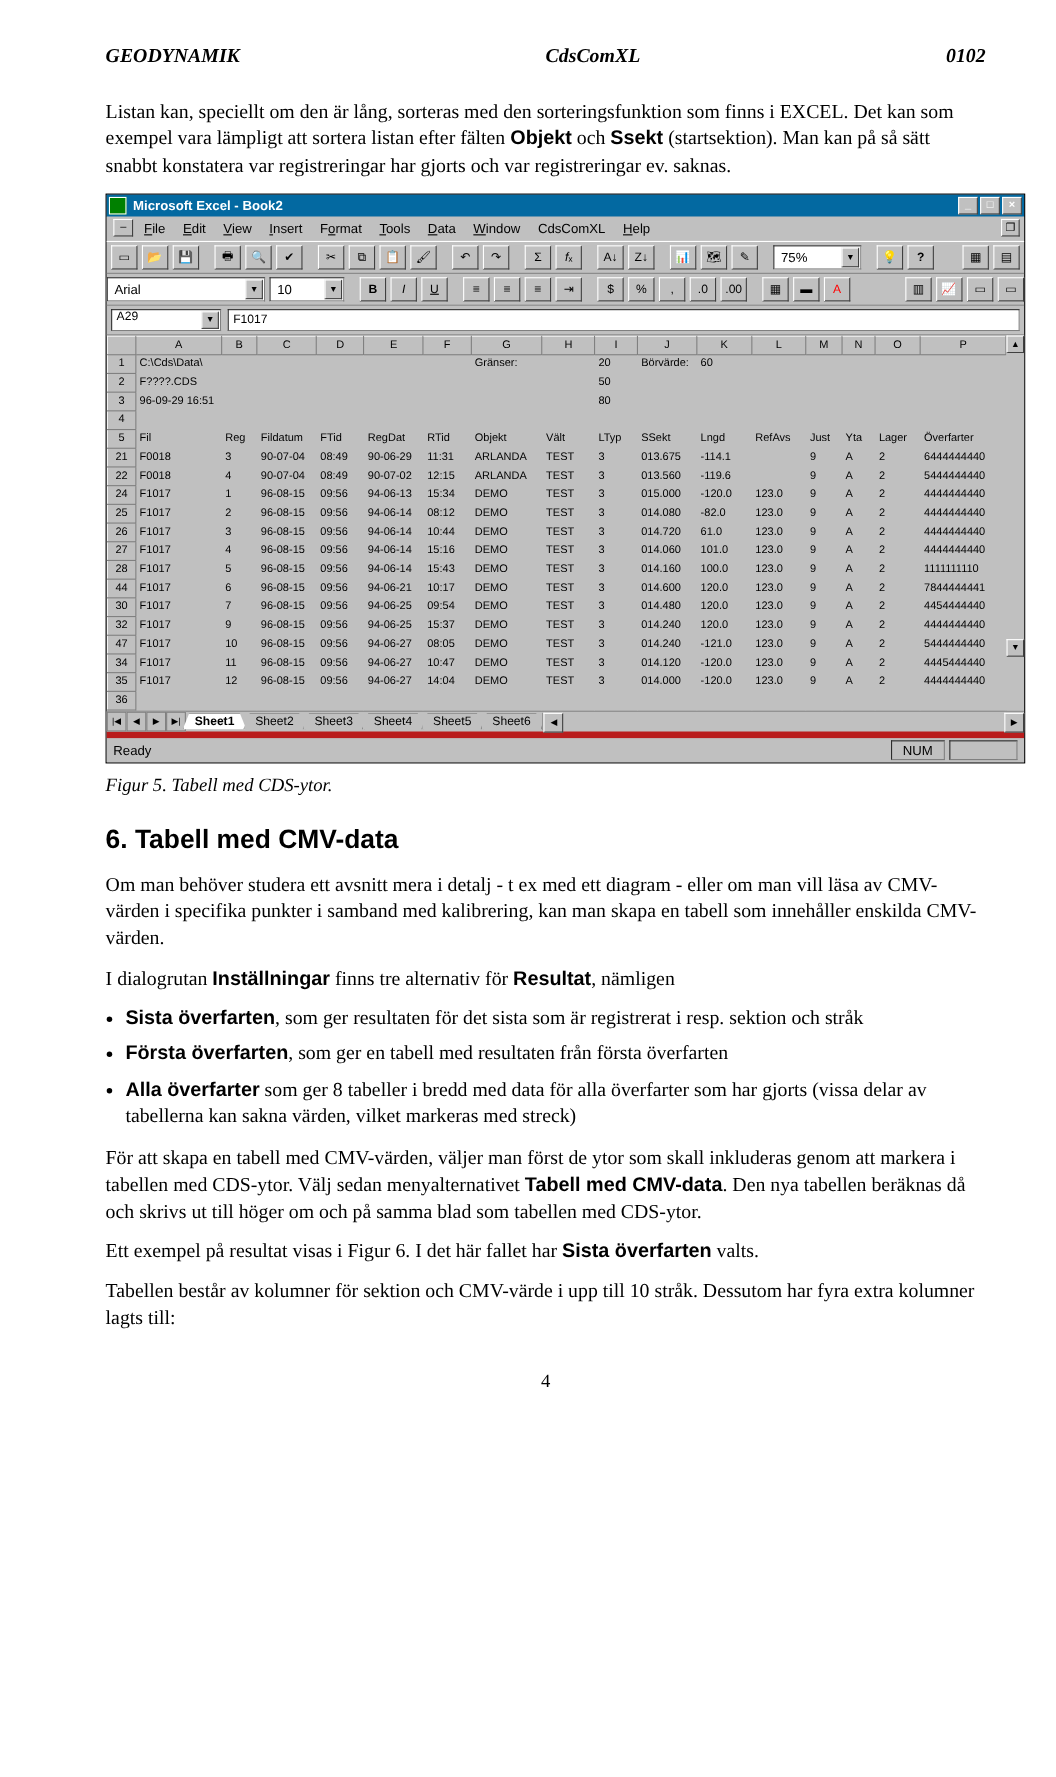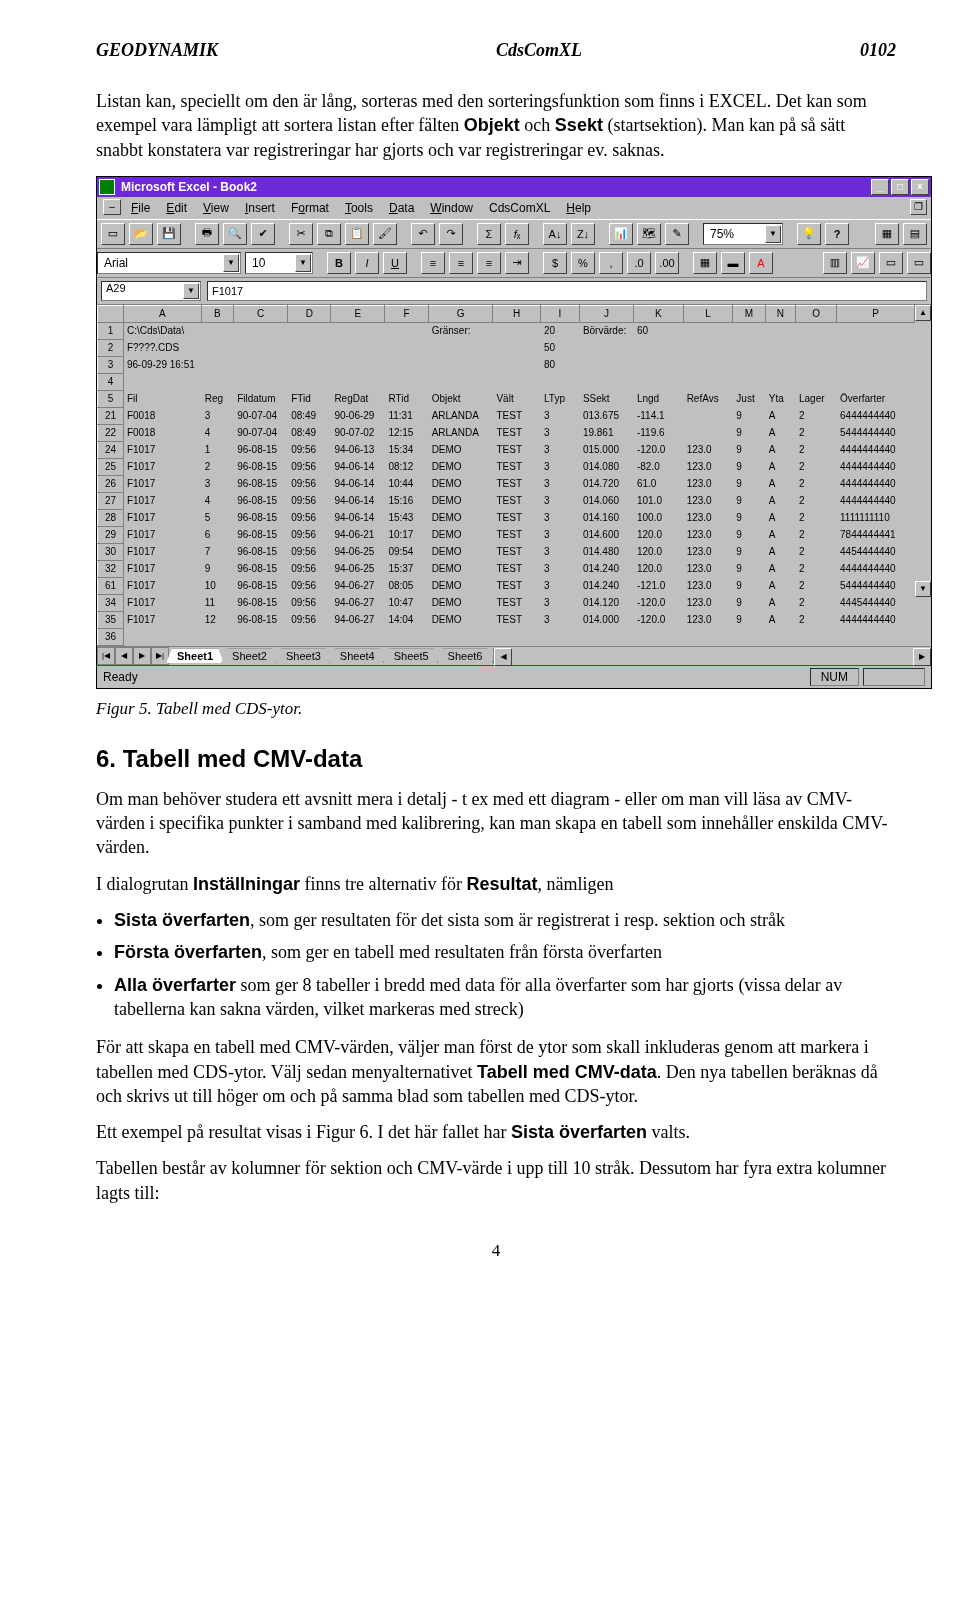--- a/index.html
+++ b/index.html
@@ -34,21 +34,21 @@
   .screenshot {
     border: 1px solid #000;
     background: #c0c0c0;
     font-family: "MS Sans Serif", Arial, sans-serif;
     font-size: 11px;
     color: #000;
     margin: 14px 0 10px 0;
     width: 834px;
   }
   .titlebar {
-    background: #6d28d9;
+    background: #0369a1;
     color: #fff;
     display: flex;
     align-items: center;
     padding: 2px 2px;
     font-weight: bold;
     font-size: 12px;
   }
   .titlebar .title-icon {
     width: 14px; height: 14px; background: #008000;
     margin-right: 6px; border:1px solid #fff;
@@ -178,21 +178,21 @@
     padding: 1px 10px; border:1px solid #808080; background:#c0c0c0;
     border-bottom: none; font-size: 11px;
     clip-path: polygon(6px 0, calc(100% - 6px) 0, 100% 100%, 0 100%);
     margin-left: -3px;
   }
   .tabstrip .tab.active { background:#fff; font-weight:bold; }
   .tabstrip .hscroll { flex:1; background:#c0c0c0; border-left:1px solid #808080; position:relative; height:16px; }
   .tabstrip .hscroll .thumb-btn { position:absolute; top:0; width:16px; height:16px; background:#c0c0c0; border:1px solid #fff; border-right-color:#404040; border-bottom-color:#404040; display:flex;align-items:center;justify-content:center;font-size:8px;}
 
   .statusbar {
-    display:flex; background:#c0c0c0; border-top:1px solid #b91c1c;
+    display:flex; background:#c0c0c0; border-top:6px solid #b91c1c;
     padding:2px 6px; font-size:12px; align-items:center; height:18px;
   }
   .statusbar .cell { border:1px inset #808080; padding:0 10px; margin-left:4px; height:16px; display:flex; align-items:center; }
   .statusbar .spacer { flex:1; }
 
   .caption {
     font-style: italic;
     font-size: 17px;
     margin: 10px 0 26px 0;
   }
@@ -518,21 +518,21 @@
                 <th class="rowhdr">22</th>
                 <td>F0018</td>
                 <td>4</td>
                 <td>90-07-04</td>
                 <td>08:49</td>
                 <td>90-07-02</td>
                 <td>12:15</td>
                 <td>ARLANDA</td>
                 <td>TEST</td>
                 <td class="right-num">3</td>
-                <td class="right-num">19.861</td>
+                <td class="right-num">013.560</td>
                 <td class="right-num">-119.6</td>
                 <td class="right-num"></td>
                 <td class="right-num">9</td>
                 <td>A</td>
                 <td>2</td>
                 <td>5444444440</td>
               </tr>
               <tr>
                 <th class="rowhdr">24</th>
                 <td>F1017</td>
@@ -622,21 +622,21 @@
                 <td class="right-num">3</td>
                 <td class="right-num">014.160</td>
                 <td class="right-num">100.0</td>
                 <td class="right-num">123.0</td>
                 <td class="right-num">9</td>
                 <td>A</td>
                 <td>2</td>
                 <td>1111111110</td>
               </tr>
               <tr>
-                <th class="rowhdr">29</th>
+                <th class="rowhdr">44</th>
                 <td>F1017</td>
                 <td>6</td>
                 <td>96-08-15</td>
                 <td>09:56</td>
                 <td>94-06-21</td>
                 <td>10:17</td>
                 <td>DEMO</td>
                 <td>TEST</td>
                 <td class="right-num">3</td>
                 <td class="right-num">014.600</td>
@@ -679,21 +679,21 @@
                 <td class="right-num">3</td>
                 <td class="right-num">014.240</td>
                 <td class="right-num">120.0</td>
                 <td class="right-num">123.0</td>
                 <td class="right-num">9</td>
                 <td>A</td>
                 <td>2</td>
                 <td>4444444440</td>
               </tr>
               <tr>
-                <th class="rowhdr">61</th>
+                <th class="rowhdr">47</th>
                 <td>F1017</td>
                 <td>10</td>
                 <td>96-08-15</td>
                 <td>09:56</td>
                 <td>94-06-27</td>
                 <td>08:05</td>
                 <td>DEMO</td>
                 <td>TEST</td>
                 <td class="right-num">3</td>
                 <td class="right-num">014.240</td>

